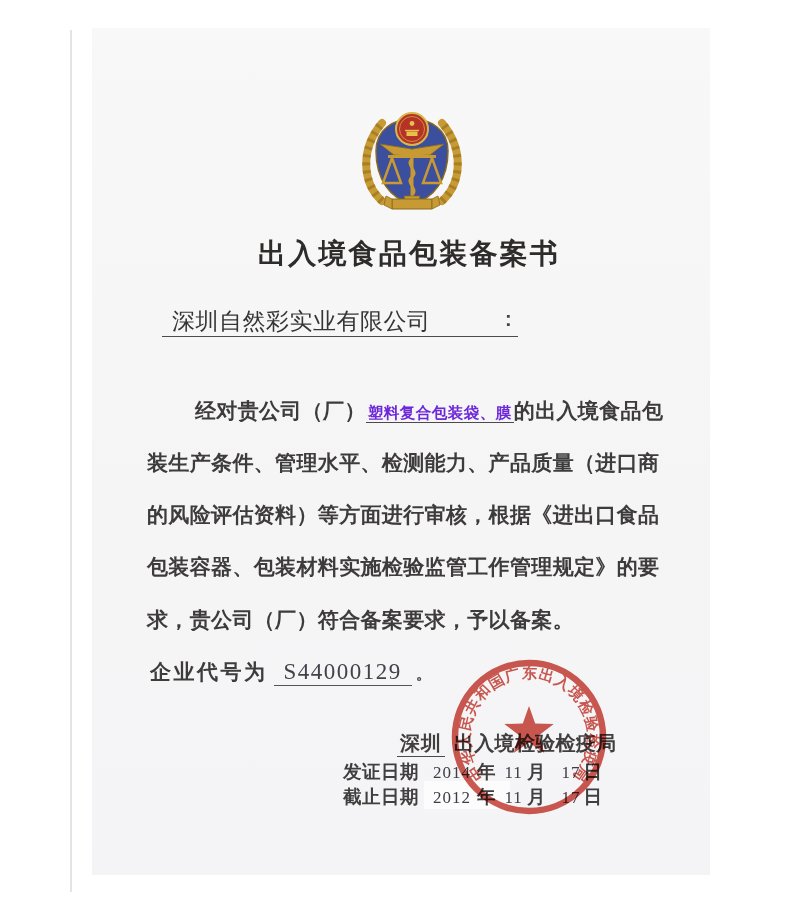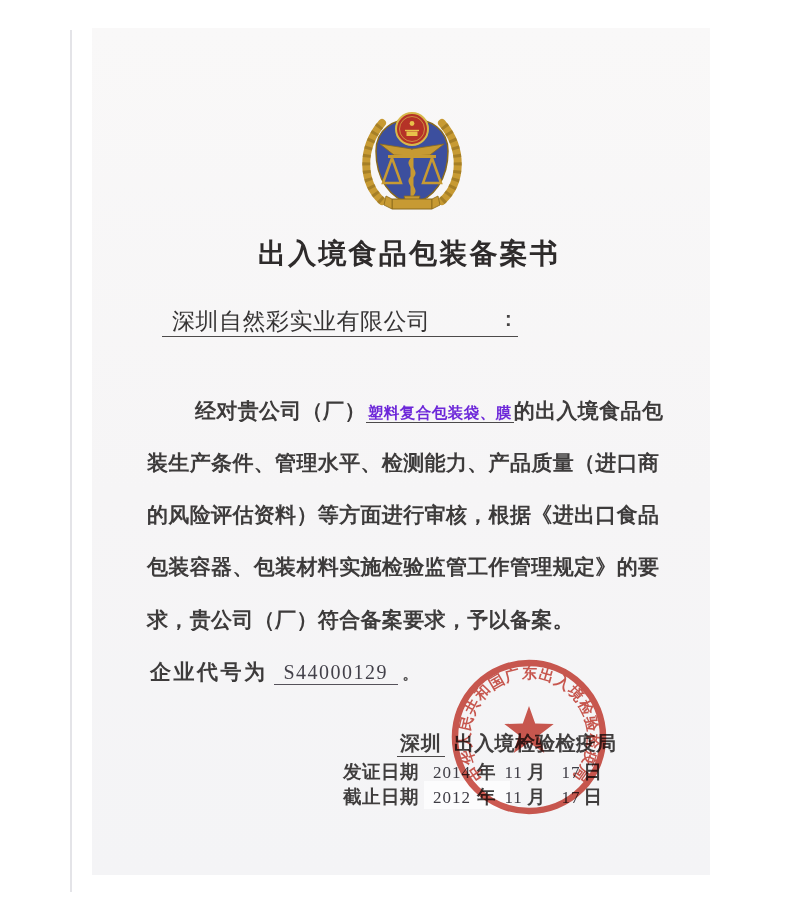--- a/index.html
+++ b/index.html
@@ -39,21 +39,21 @@
   .indent{padding-left:48px;}
   .product-insert{
     font-size:15.5px;font-weight:700;letter-spacing:0.5px;color:#6d28d9;
     border-bottom:1.6px solid #4c4a4a;padding:0 2px 1px 2px;
   }
   .code-line{
     left:150px;top:658px;font-size:21px;font-weight:600;letter-spacing:2.5px;
     color:#3d3b3b;white-space:nowrap;
   }
   .code-value{
-    font-family:"Liberation Serif",serif;font-size:20px;font-weight:400;
+    font-family:"Liberation Serif",serif;font-size:23px;font-weight:400;
     letter-spacing:1.5px;color:#43414a;border-bottom:1.6px solid #55525a;
     padding:0 10px 1px 10px;margin-left:6px;
   }
   .code-period{font-size:16px;letter-spacing:0;margin-left:4px;color:#4a4848;}
   .bureau-line{
     left:397px;top:730px;font-size:20px;font-weight:700;color:#403e3e;
     white-space:nowrap;letter-spacing:0.5px;
   }
   .bureau-city{border-bottom:1.6px solid #4c4a4a;padding:0 3px 2px 3px;letter-spacing:1px;}
   .bureau-name{margin-left:9px;letter-spacing:0.3px;margin-top:46px;}

